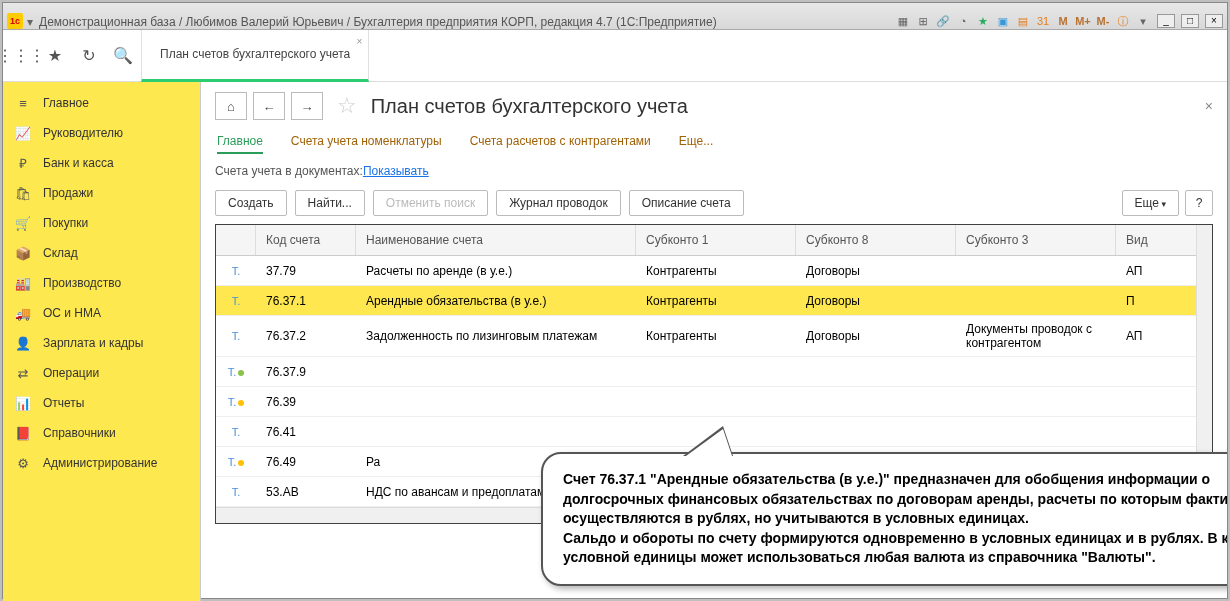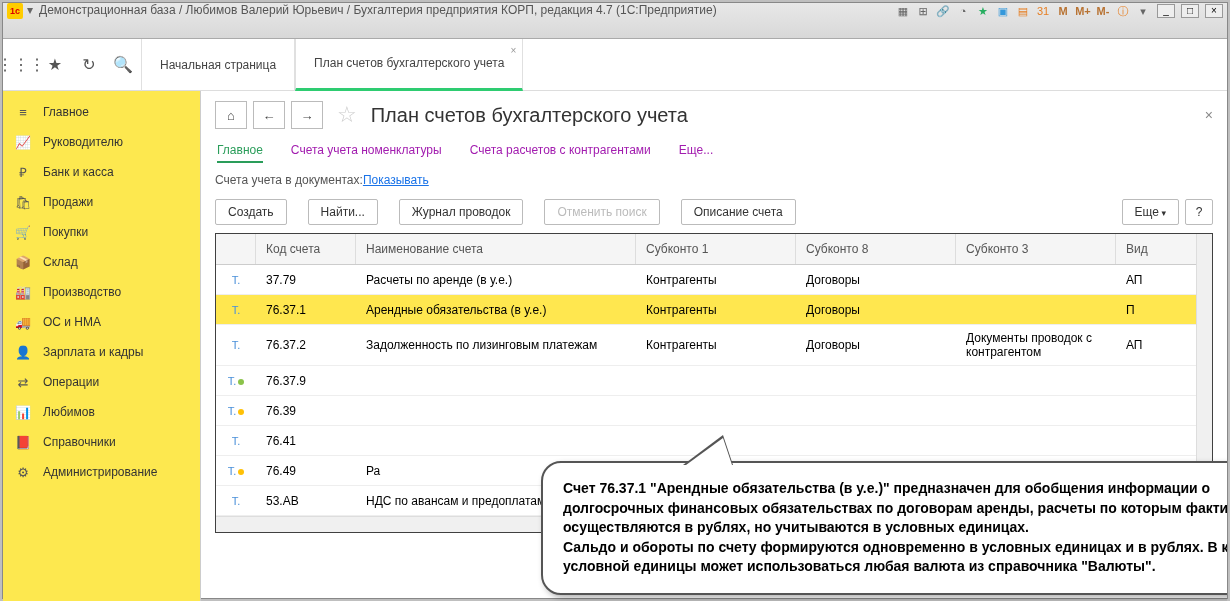--- a/index.html
+++ b/index.html
@@ -1,18 +1,18 @@
 <!DOCTYPE html>
 <html><head>
 <meta charset="utf-8">
 <style>
 *{box-sizing:border-box;margin:0;padding:0;font-family:Arial,sans-serif;font-size:12px}
 body{background:#bfbfbf;width:1230px;height:601px;overflow:hidden}
 .window{background:#fff;width:1226px;height:597px;margin:2px;border:1px solid #888;position:relative}
-.titlebar{height:36px;background:linear-gradient(#e8e8e8,#d8d8d8);display:flex;align-items:flex-start;border-bottom:1px solid #aaa;padding:0 4px}
+.titlebar{height:27px;background:linear-gradient(#e8e8e8,#d8d8d8);display:flex;align-items:flex-end;border-bottom:1px solid #aaa;padding:0 4px}
 .titlebar-icon{width:16px;height:16px;background:#ffcc00;border-radius:2px;margin-right:4px;font-size:9px;text-align:center;line-height:16px;font-weight:bold;color:#d00}
 .titlebar-dd{color:#666;margin-right:6px}
 .titlebar-text{color:#555;flex:1;overflow:hidden;white-space:nowrap}
 .titlebar-icons{display:flex;gap:4px;align-items:center}
 .ti{width:16px;height:16px;display:flex;align-items:center;justify-content:center;font-size:11px;color:#666;cursor:pointer}
 .ti.m{color:#b87333;font-weight:bold;font-size:11px}
 .ti.orange{color:#e67e22}
 .ti.green{color:#27ae60}
 .ti.blue{color:#3498db}
 .winbtn{width:18px;height:14px;border:1px solid #999;background:#eee;margin-left:2px;font-size:10px;text-align:center;line-height:12px;cursor:pointer}
@@ -26,25 +26,25 @@
 .sidebar{width:198px;background:#fde84f;border-right:1px solid #ccc;padding-top:6px}
 .side-item{display:flex;align-items:center;padding:7px 12px;gap:12px;color:#333;cursor:pointer}
 .side-icon{width:16px;height:16px;display:flex;align-items:center;justify-content:center;font-size:13px;color:#555}
 .main{flex:1;padding:10px 14px;position:relative;overflow:hidden}
 .main-header{display:flex;align-items:center;gap:6px;margin-bottom:10px}
 .nav-btn{width:32px;height:28px;border:1px solid #bbb;background:#fff;display:flex;align-items:center;justify-content:center;cursor:pointer;font-size:13px;color:#444}
 .star-big{font-size:22px;color:#ccc;margin:0 8px}
 .page-title{font-size:20px;color:#333}
 .close-x{margin-left:auto;font-size:14px;color:#888;cursor:pointer}
 .subtabs{display:flex;gap:28px;margin-bottom:10px;padding-left:2px}
-.subtab{color:#a21caf;cursor:pointer;padding:4px 0}
+.subtab{color:#a16207;cursor:pointer;padding:4px 0}
 .subtab.active{color:#2a9d5a;border-bottom:2px solid #2a9d5a;font-weight:normal}
 .docrow{display:flex;align-items:center;margin-bottom:12px;color:#555}
 .docrow a{color:#1a73e8;text-decoration:underline;cursor:pointer}
-.toolbar{display:flex;gap:21px;margin-bottom:8px;align-items:flex-start}
+.toolbar{display:flex;gap:8px;margin-bottom:8px;align-items:flex-start}
 .btn{padding:5px 12px;border:1px solid #bbb;background:#fff;cursor:pointer;color:#333;border-radius:2px}
 .btn.disabled{color:#bbb;cursor:default}
 .btn-right{margin-left:auto;display:flex;gap:6px}
 .btn.dd::after{content:" ▾";font-size:9px}
 .btn.q{width:28px;text-align:center;padding:5px 0}
 .table{border:1px solid #404040;width:100%}
 .thead{display:flex;background:#f5f5f5;border-bottom:1px solid #ccc}
 .th{padding:8px 10px;border-right:1px solid #ddd;color:#555}
 .th:last-child{border-right:none}
 .c-icon{width:40px}
@@ -96,23 +96,20 @@
     </div>
   </div>
 
   <div class="topbar">
     <div class="topbar-left">
       <div class="tb-icon">⋮⋮⋮</div>
       <div class="tb-icon">★</div>
       <div class="tb-icon">↻</div>
       <div class="tb-icon">🔍</div>
     </div>
-    <div class="tab">
-      <span>Начальная страница</span>
-    </div>
     <div class="tab active">
       <span>План счетов бухгалтерского учета</span>
       <span class="tab-close">×</span>
     </div>
   </div>
 
   <div class="body">
     <div class="sidebar">
       <div class="side-item">
           <span class="side-icon">≡</span>
@@ -149,21 +146,21 @@
       <div class="side-item">
           <span class="side-icon">👤</span>
           <span>Зарплата и кадры</span>
         </div>
       <div class="side-item">
           <span class="side-icon">⇄</span>
           <span>Операции</span>
         </div>
       <div class="side-item">
           <span class="side-icon">📊</span>
-          <span>Любимов</span>
+          <span>Отчеты</span>
         </div>
       <div class="side-item">
           <span class="side-icon">📕</span>
           <span>Справочники</span>
         </div>
       <div class="side-item">
           <span class="side-icon">⚙</span>
           <span>Администрирование</span>
         </div>
     </div>
@@ -186,22 +183,22 @@
       </div>
 
       <div class="docrow">
         <span>Счета учета в документах:</span>
         <a>Показывать</a>
       </div>
 
       <div class="toolbar">
         <button class="btn">Создать</button>
         <button class="btn">Найти...</button>
+        <button class="btn disabled">Отменить поиск</button>
         <button class="btn">Журнал проводок</button>
-        <button class="btn disabled">Отменить поиск</button>
         <button class="btn">Описание счета</button>
         <div class="btn-right">
           <button class="btn dd">Еще</button>
           <button class="btn q">?</button>
         </div>
       </div>
 
       <div class="table" style="position:relative;height:300px;overflow:hidden">
         <div class="thead">
           <div class="th c-icon"></div>

